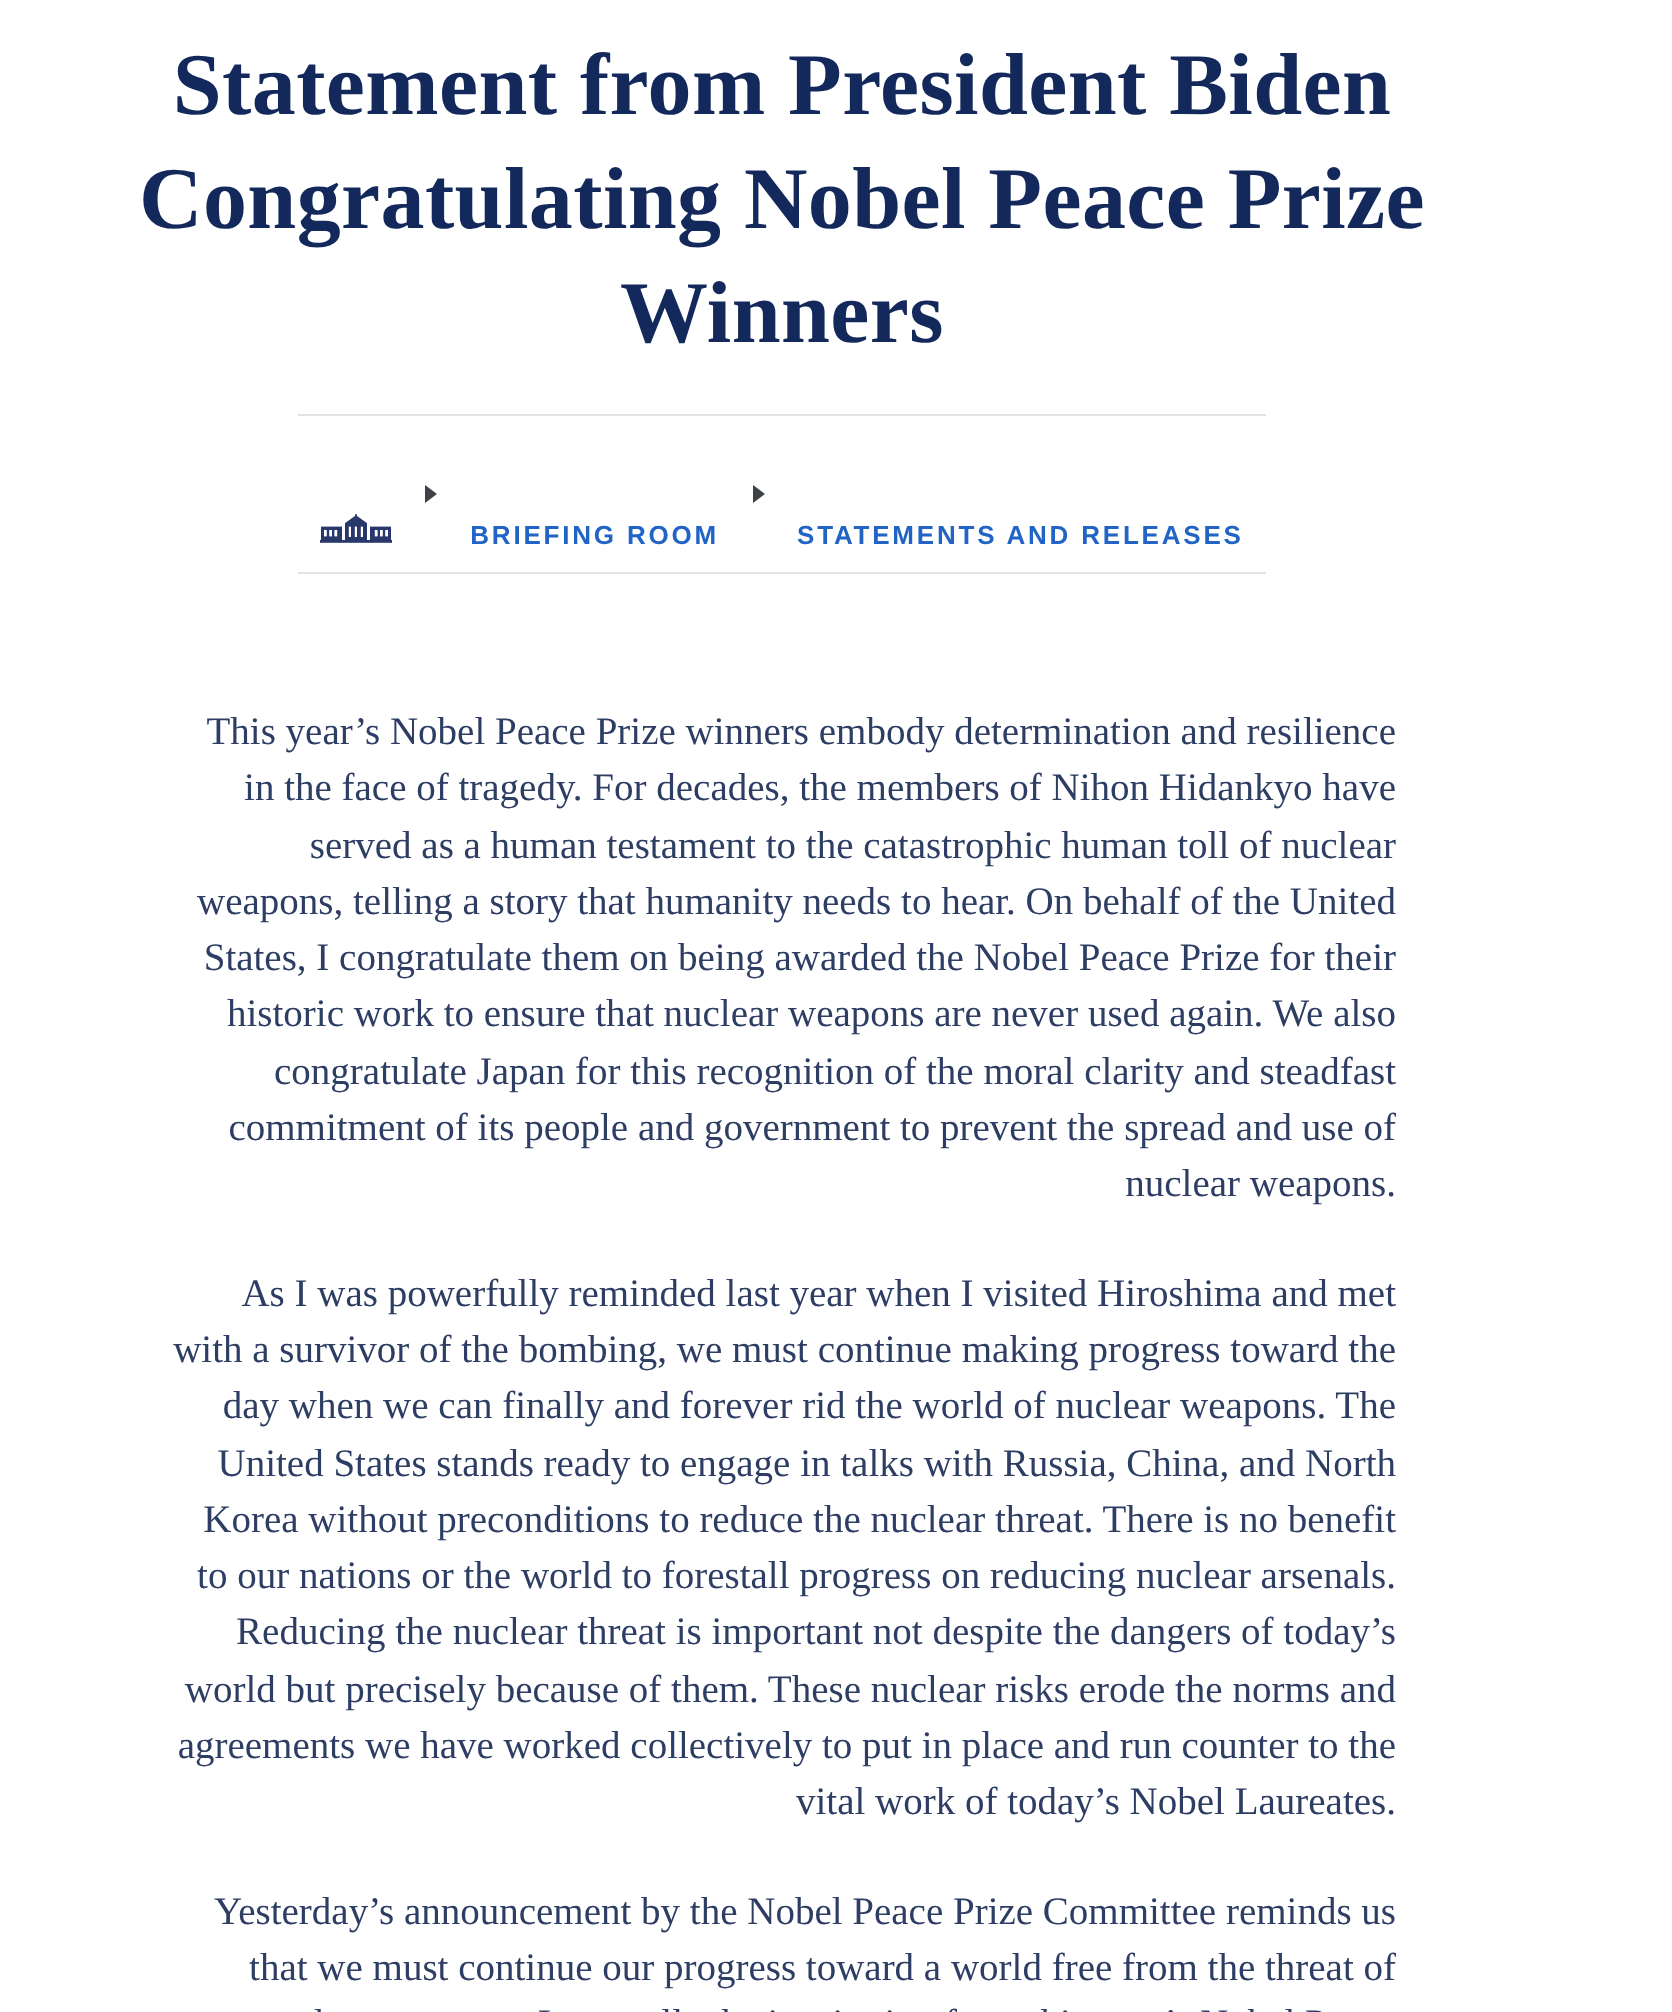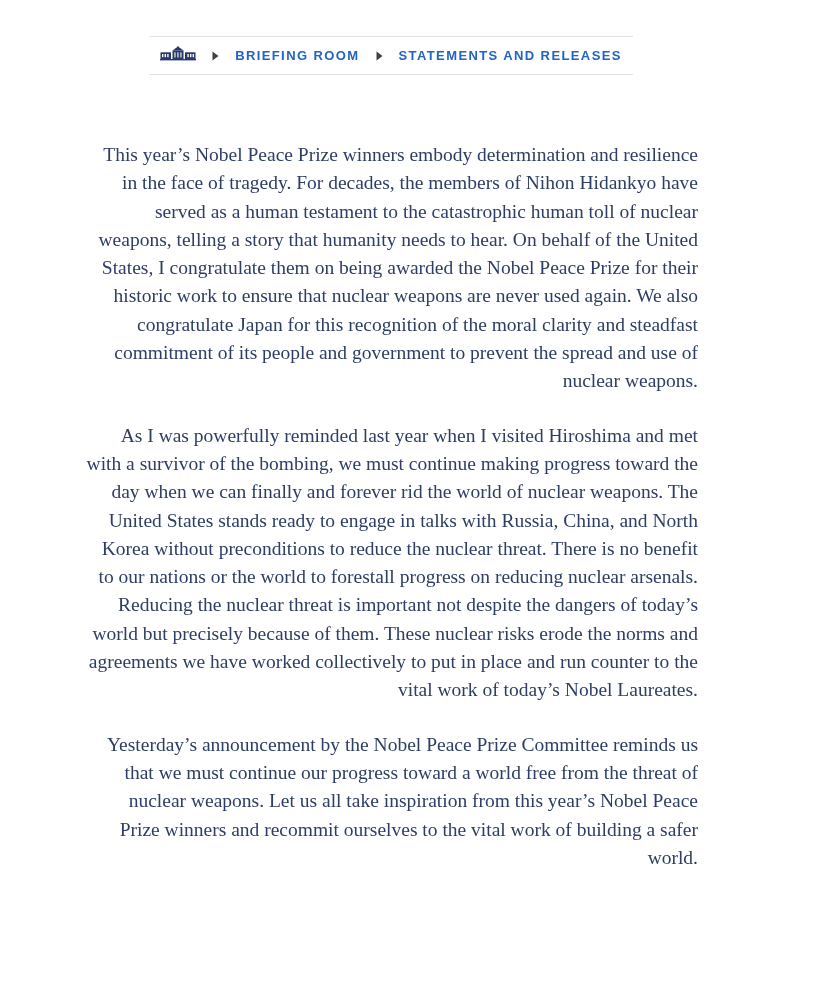--- a/index.html
+++ b/index.html
@@ -38,20 +38,21 @@
     display: flex;
     align-items: center;
     justify-content: center;
     gap: 16px;
     font-family: "Liberation Sans", sans-serif;
   }
   .breadcrumb a {
     text-decoration: none;
     display: flex;
     align-items: center;
+    margin-top: 40px;
   }
   .crumb-link {
     color: #2164c6;
     font-size: 13px;
     font-weight: 700;
     letter-spacing: 1.4px;
   }
   .crumb-sep {
     display: inline-flex;
     align-items: center;
@@ -67,20 +68,21 @@
     line-height: 28.3px;
     margin-bottom: 26px;
     text-align: right;
   }
 </style>
 </head>
 <body>
 
 <div class="wrapper">
 
+  <h1 class="page-title">Statement from President Biden Congratulating Nobel Peace Prize Winners</h1>
 
   <nav class="breadcrumb">
 
     <a href="#">
       <span>
         <svg width="36" height="15" viewBox="0 0 36 15" aria-hidden="true">
           <g fill="#29386b">
             <rect x="0" y="13" width="36" height="1.4"></rect>
             <rect x="0.5" y="6.3" width="10.5" height="6.7"></rect>
             <rect x="25" y="6.3" width="10.5" height="6.7"></rect>

